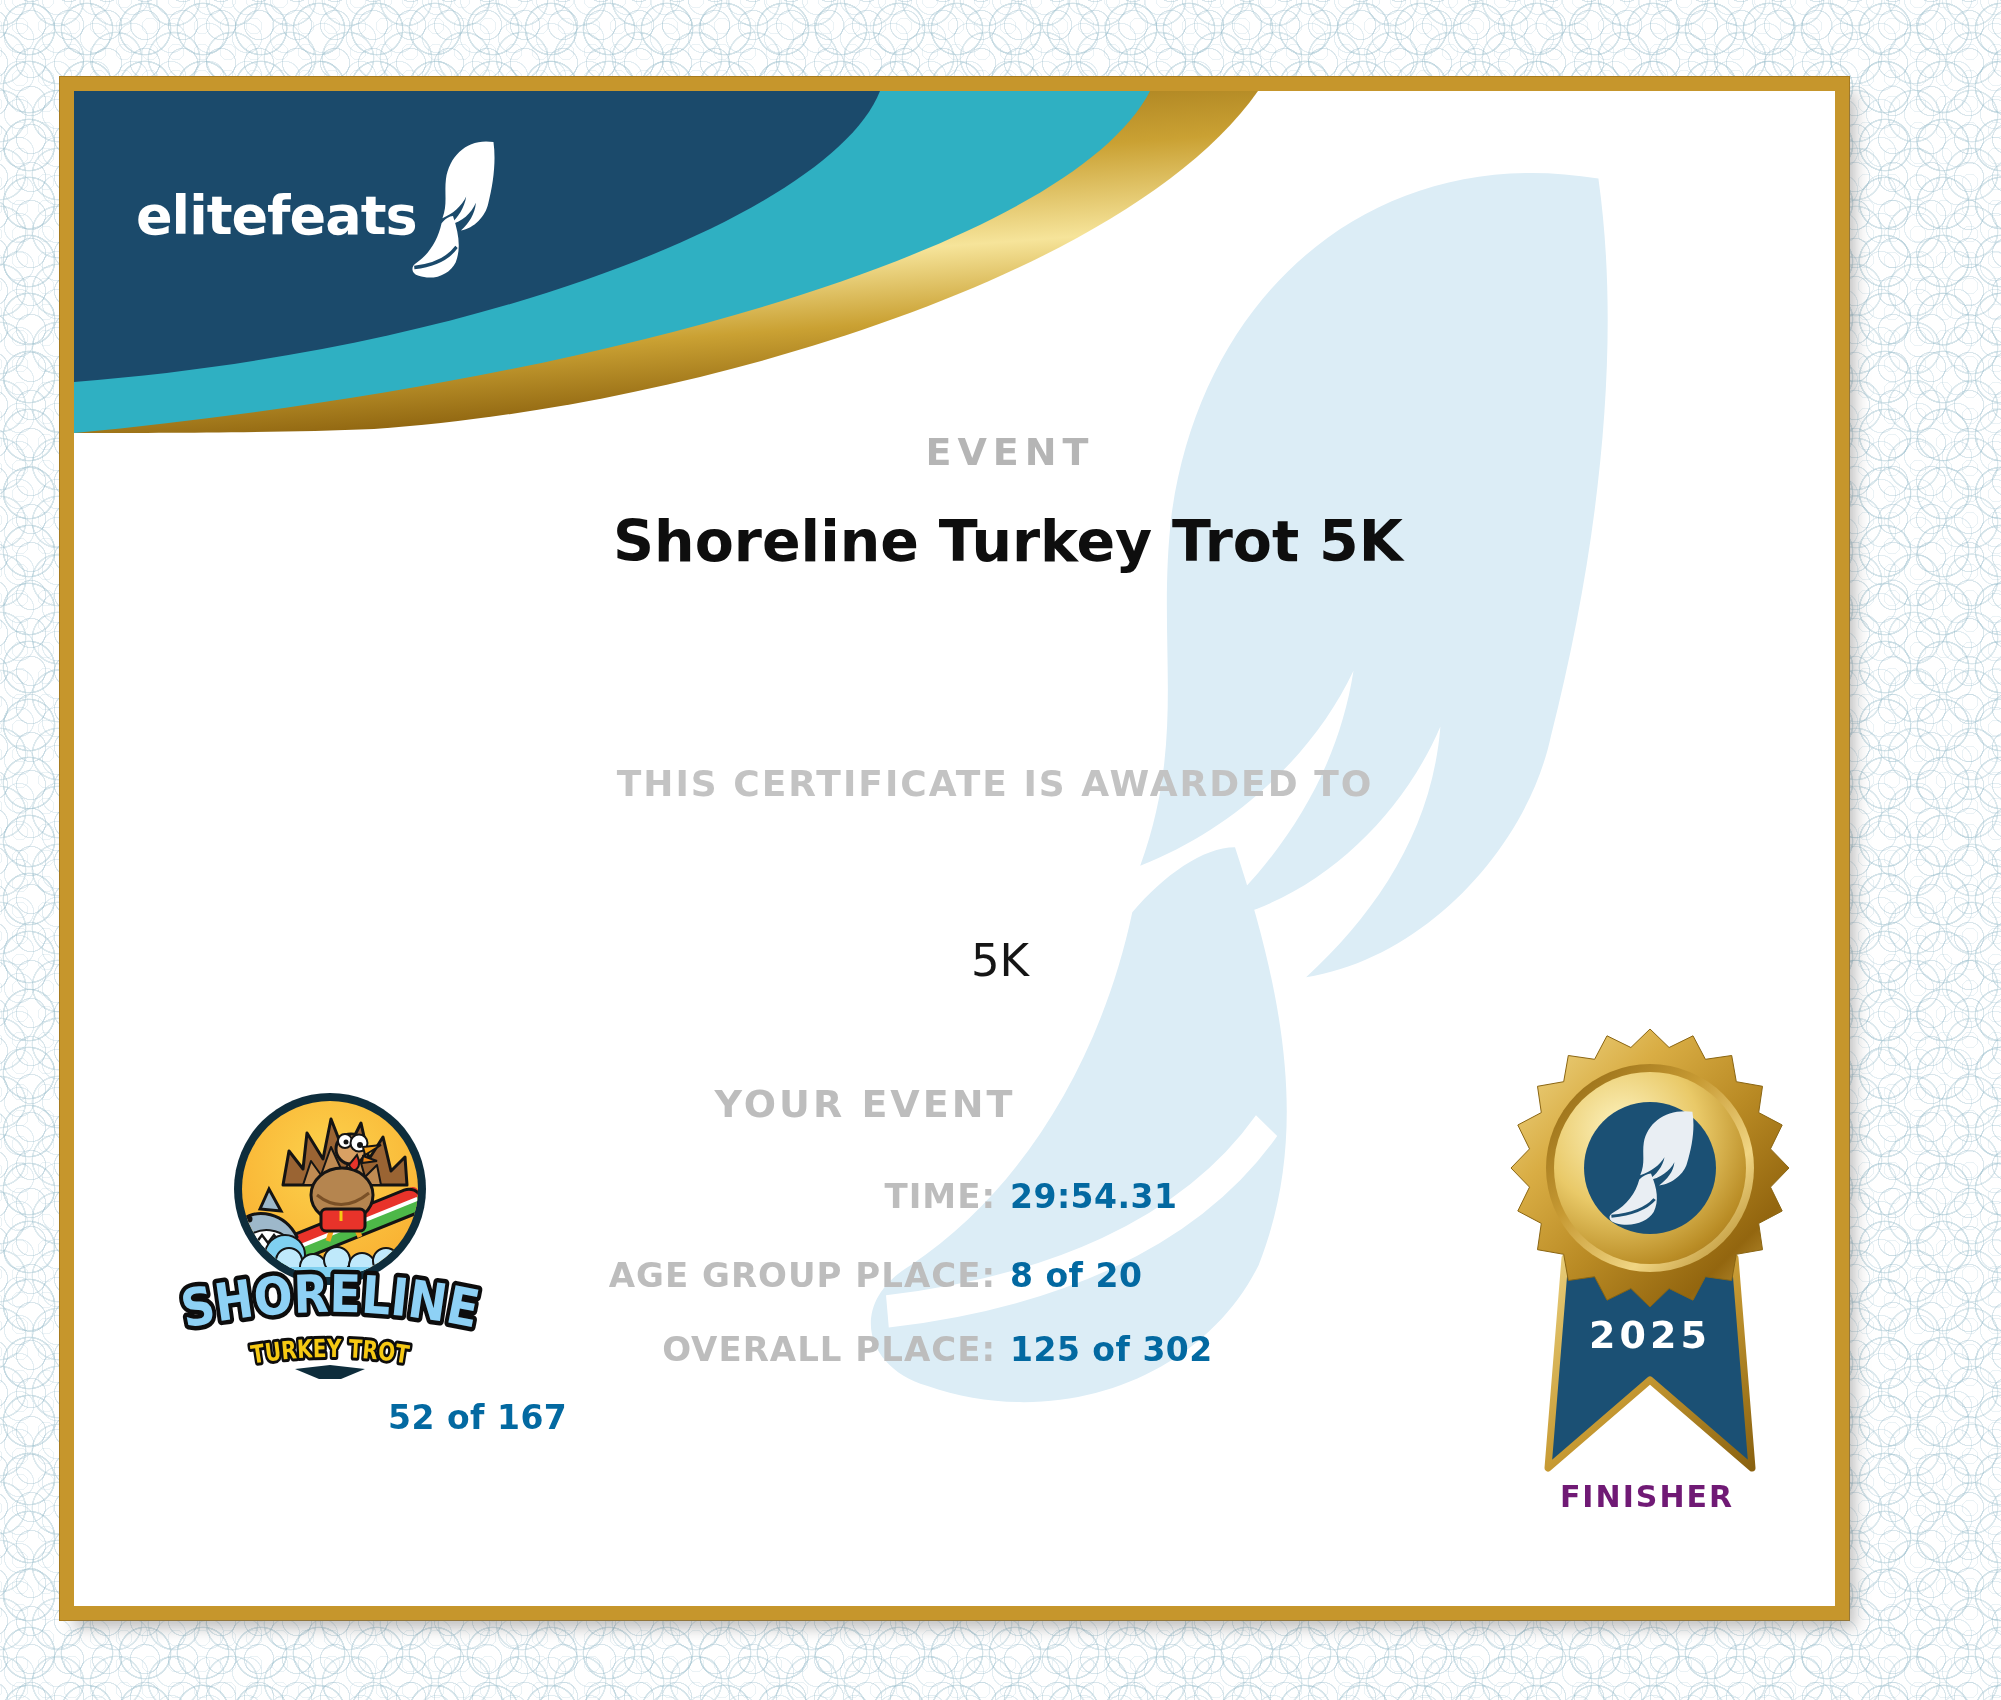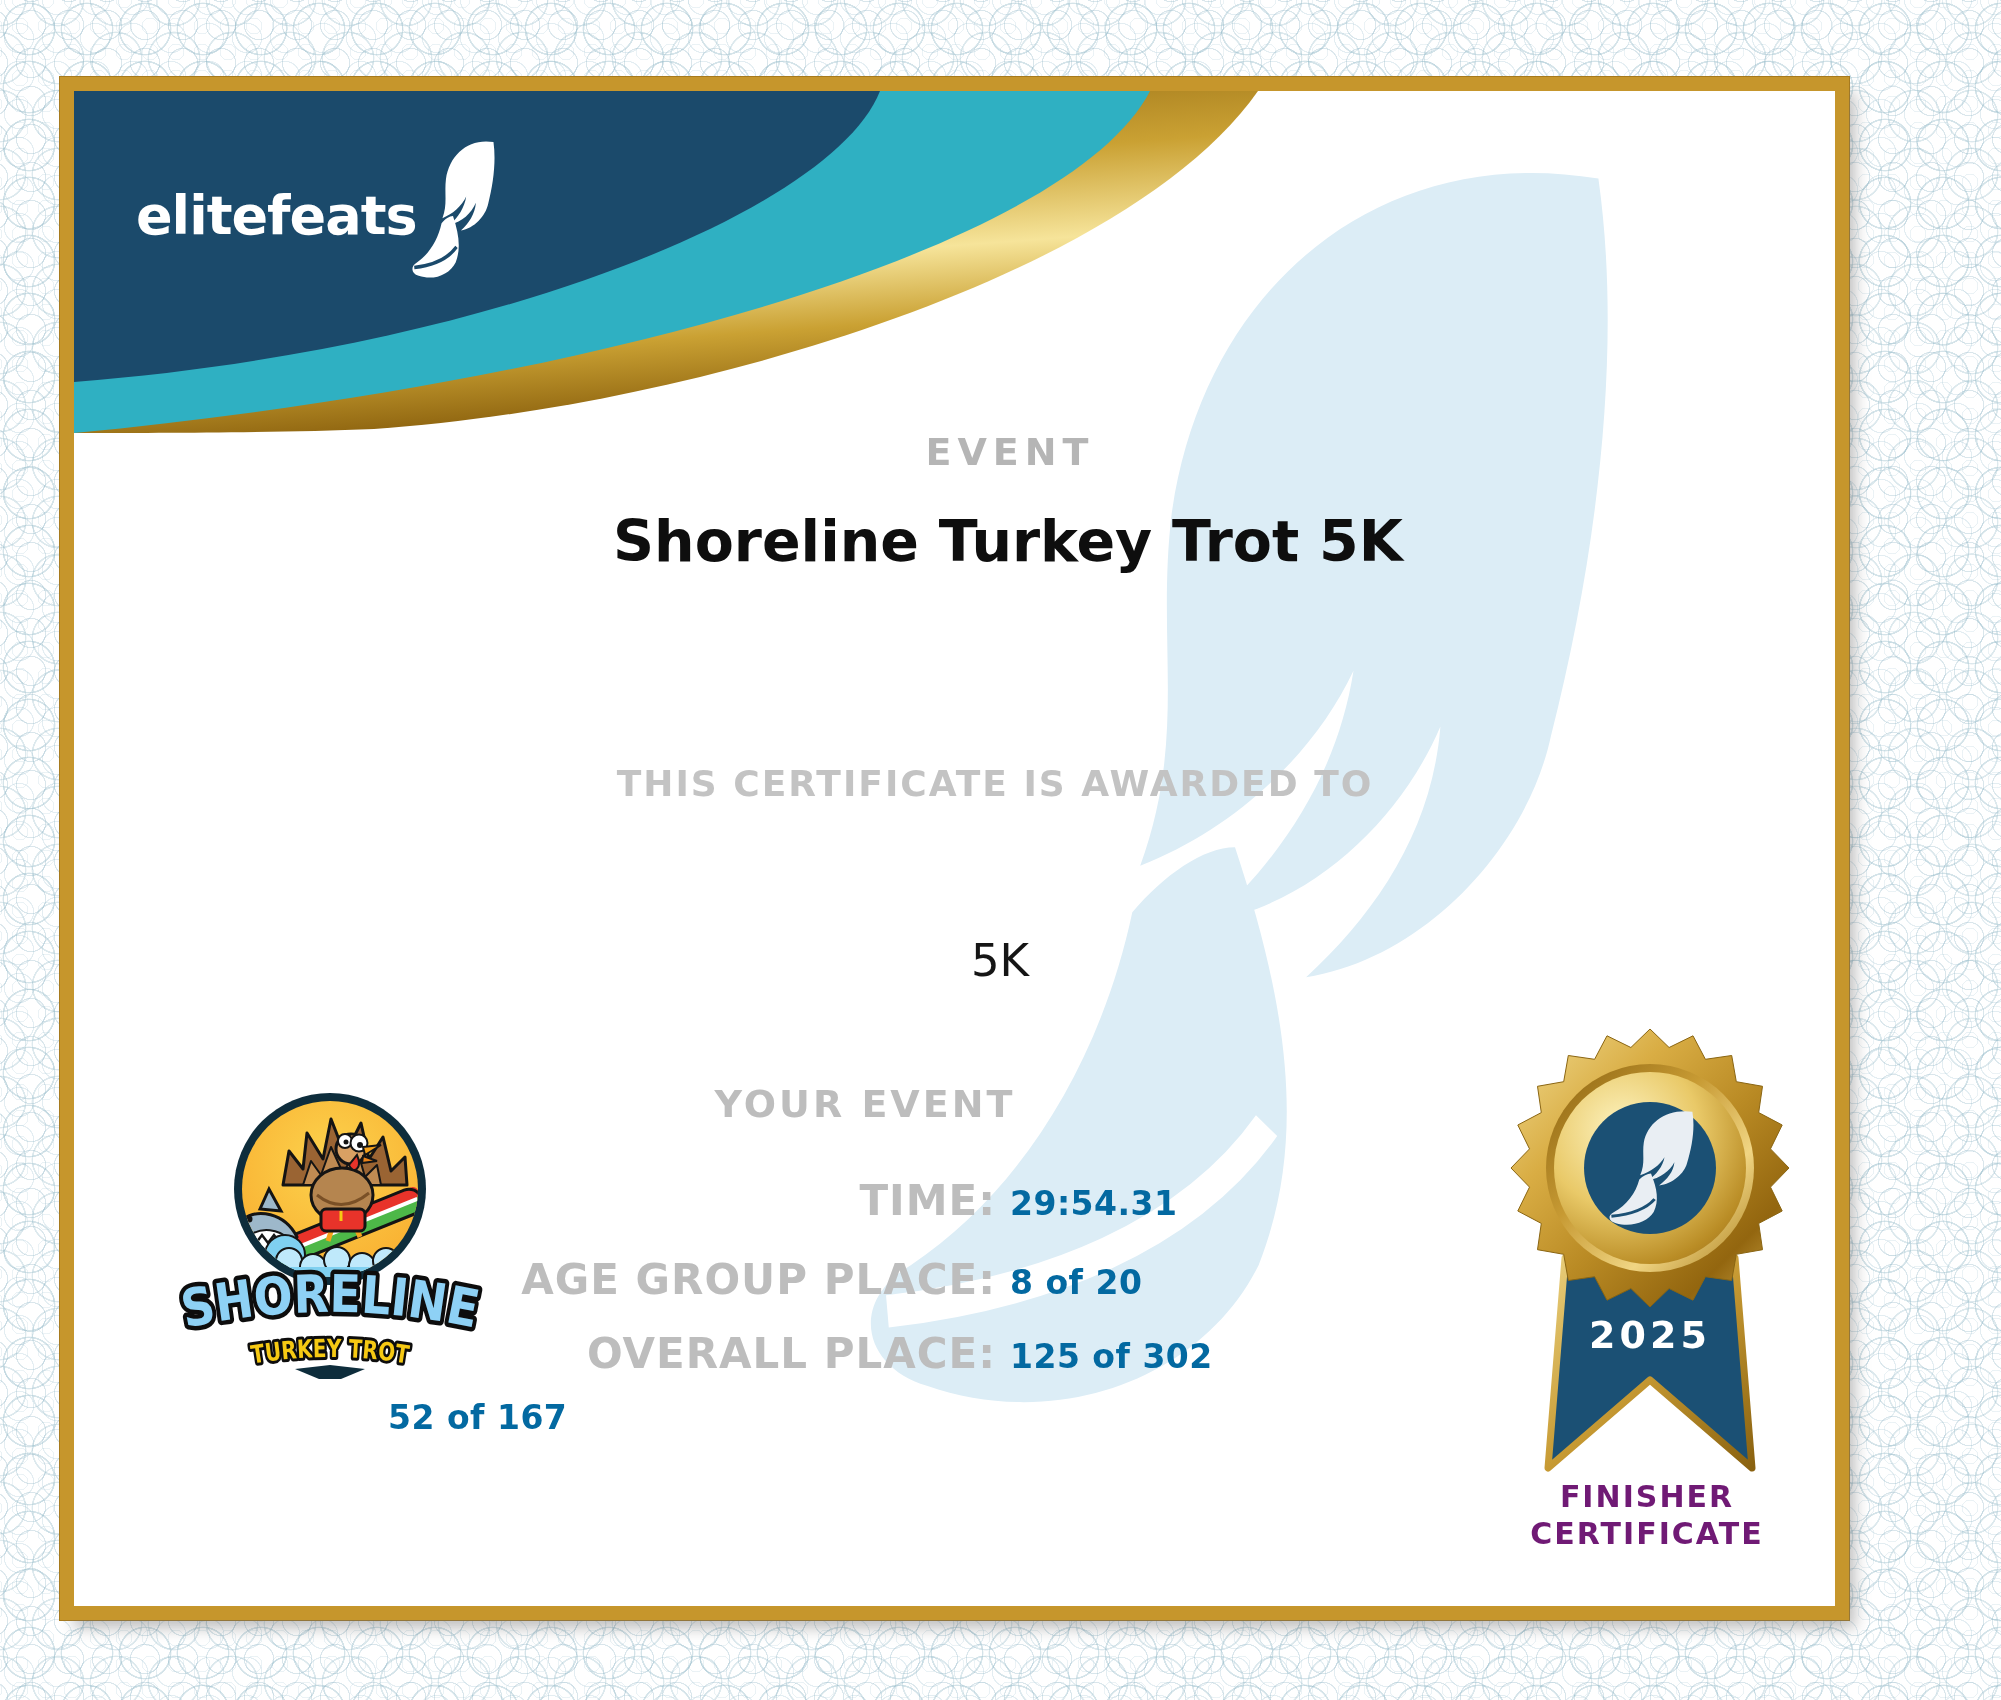--- a/index.html
+++ b/index.html
@@ -45,21 +45,21 @@
               font-size:57px;font-weight:bold;color:#0e0e0e;letter-spacing:0;}
   .awarded-label{left:321px;width:1200px;top:672px;font-size:36px;letter-spacing:2px;color:#c3c3c3;}
   .recipient{position:absolute;left:326px;width:1200px;top:755px;text-align:center;
              font-size:53px;font-weight:bold;color:#0e0e0e;}
   .division{position:absolute;left:326px;width:1200px;top:843px;text-align:center;
             font-size:45px;font-weight:normal;color:#151515;}
   .stats-heading{left:591px;width:400px;top:991px;font-size:38px;letter-spacing:3px;}
 
   
   .stat-row{position:absolute;left:300px;width:950px;height:44px;display:flex;align-items:baseline;}
-  .stat-label{width:622px;text-align:right;font-size:42px;font-weight:bold;color:#bdbdbd;letter-spacing:1px;}
+  .stat-label{width:622px;text-align:right;font-size:34px;font-weight:bold;color:#bdbdbd;letter-spacing:1px;}
   .stat-value{margin-left:14px;font-size:33px;font-weight:bold;color:#0369a1;letter-spacing:0.5px;}
   .r0{top:1085px}.r1{top:1164px}.r2{top:1238px}.r3{top:1307px}
 
   
   .shoreline{position:absolute;left:91px;top:986px;width:330px;height:310px;}
 
   
   .medal{position:absolute;left:1426px;top:927px;width:300px;height:460px;}
   .badge-caption{position:absolute;left:1353px;top:1387px;width:440px;text-align:center;
                  font-size:30px;font-weight:bold;color:#701a75;letter-spacing:2px;line-height:37px;}
@@ -228,17 +228,16 @@
       <text x="150" y="330" text-anchor="middle" font-size="38" font-weight="bold" fill="#ffffff" letter-spacing="4">2025</text>
       <polygon id="rosette" fill="url(#goldA)" stroke="#8a6512" stroke-width="1" points="150.0,11.0 169.1,29.5 193.0,17.8 205.4,41.3 231.7,37.5 236.3,63.7 262.5,68.3 258.7,94.6 282.2,107.0 270.5,130.9 289.0,150.0 270.5,169.1 282.2,193.0 258.7,205.4 262.5,231.7 236.3,236.3 231.7,262.5 205.4,258.7 193.0,282.2 169.1,270.5 150.0,289.0 130.9,270.5 107.0,282.2 94.6,258.7 68.3,262.5 63.7,236.3 37.5,231.7 41.3,205.4 17.8,193.0 29.5,169.1 11.0,150.0 29.5,130.9 17.8,107.0 41.3,94.6 37.5,68.3 63.7,63.7 68.3,37.5 94.6,41.3 107.0,17.8 130.9,29.5"></polygon>
       <circle cx="150" cy="150" r="104" fill="url(#goldB)"></circle>
       <circle cx="150" cy="150" r="96" fill="url(#goldD)"></circle>
       <circle cx="150" cy="150" r="66" fill="#1b5074"></circle>
       <use href="#wingfoot" xlink:href="#wingfoot" x="106" y="92" width="90" height="120" style="color:#e9eef3;--gap:#1b5074;"></use>
     </svg>
 
     <div class="badge-caption">
       <span>FINISHER</span>
-      <span>CERTIFICATE</span>
     </div>
 
   </div>
 </div>
 
 </body></html>

